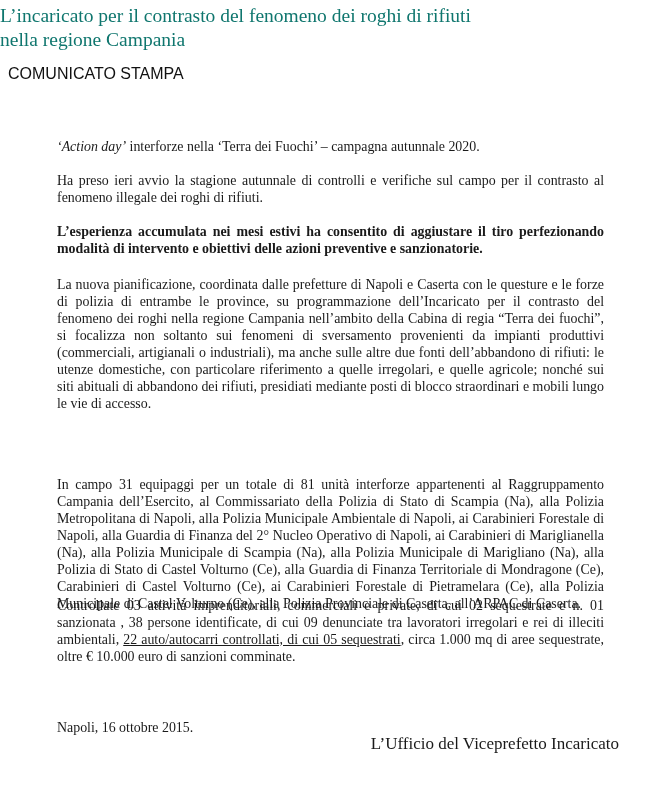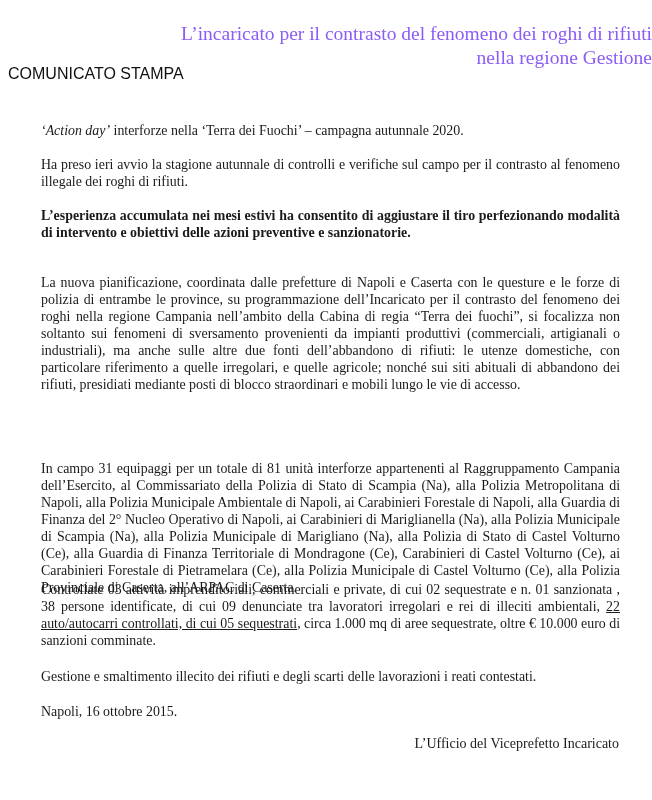--- a/index.html
+++ b/index.html
@@ -3,77 +3,74 @@
 <meta charset="utf-8">
 <style>
   html, body { margin: 0; padding: 0; background: #ffffff; }
   body {
     width: 652px; height: 800px; overflow: hidden; position: relative;
     font-family: "Liberation Serif", "DejaVu Serif", serif;
     color: #1a1a1a;
   }
   .page { position: absolute; left: 0; top: 0; width: 652px; height: 800px; background: #fff; }
   .title {
-    position: absolute; left: 0; width: 652px; top: 22px;
-    text-align: right; font-size: 19.5px; line-height: 24px; color: #8b5cf6;
+    position: absolute; left: 0; width: 652px; top: 4px;
+    text-align: left; font-size: 19.5px; line-height: 24px; color: #0f766e;
   }
   .heading {
     position: absolute; left: 0; width: 652px; top: 64px;
     text-align: left; font-family: "Liberation Sans", "DejaVu Sans", sans-serif;
     font-size: 16px; line-height: 20px; color: #111; padding-left: 8px;
   }
   .body {
     position: absolute; left: 41px; width: 579px;
     font-size: 13.9px; line-height: 17px; text-align: justify;
   }
-  .body p { margin: 0; }
+  .body p { margin: 16px; }
   .u { text-decoration: underline; }
   .signature {
     position: absolute; left: 0; width: 619px; top: 735px; text-align: right;
-    font-size: 14px; line-height: 17px;
+    font-size: 17px; line-height: 17px;
   }
 </style>
 </head>
 <body>
 
 <div class="page">
   <div class="title">
     <div>L’incaricato per il contrasto del fenomeno dei roghi di rifiuti</div>
-    <div>nella regione Gestione</div>
+    <div>nella regione Campania</div>
   </div>
 
   <div class="heading">COMUNICATO STAMPA</div>
 
   <div class="body" style="top:122px;">
     <p><i>‘Action day’</i><span> interforze nella ‘Terra dei Fuochi’ – campagna autunnale 2020.</span></p>
   </div>
 
   <div class="body" style="top:156px;font-family:Liberation Serif, serif;">
     <p>Ha preso ieri avvio la stagione autunnale di controlli e verifiche sul campo per il contrasto al fenomeno illegale dei roghi di rifiuti.</p>
   </div>
 
   <div class="body" style="top:207px;font-weight:bold;">
     <p>L’esperienza accumulata nei mesi estivi ha consentito di aggiustare il tiro perfezionando modalità di intervento e obiettivi delle azioni preventive e sanzionatorie.</p>
   </div>
 
-  <div class="body" style="top:274px;">
+  <div class="body" style="top:260px;">
     <p>La nuova pianificazione, coordinata dalle prefetture di Napoli e Caserta con le questure e le forze di polizia di entrambe le province, su programmazione dell’Incaricato per il contrasto del fenomeno dei roghi nella regione Campania nell’ambito della Cabina di regia “Terra dei fuochi”, si focalizza non soltanto sui fenomeni di sversamento provenienti da impianti produttivi (commerciali, artigianali o industriali), ma anche sulle altre due fonti dell’abbandono di rifiuti: le utenze domestiche, con particolare riferimento a quelle irregolari, e quelle agricole; nonché sui siti abituali di abbandono dei rifiuti, presidiati mediante posti di blocco straordinari e mobili lungo le vie di accesso.</p>
   </div>
 
 
   <div class="body" style="top:460px;">
     <p>In campo 31 equipaggi per un totale di 81 unità interforze appartenenti al Raggruppamento Campania dell’Esercito, al Commissariato della Polizia di Stato di Scampia (Na), alla Polizia Metropolitana di Napoli, alla Polizia Municipale Ambientale di Napoli, ai Carabinieri Forestale di Napoli, alla Guardia di Finanza del 2° Nucleo Operativo di Napoli, ai Carabinieri di Mariglianella (Na), alla Polizia Municipale di Scampia (Na), alla Polizia Municipale di Marigliano (Na), alla Polizia di Stato di Castel Volturno (Ce), alla Guardia di Finanza Territoriale di Mondragone (Ce), Carabinieri di Castel Volturno (Ce), ai Carabinieri Forestale di Pietramelara (Ce), alla Polizia Municipale di Castel Volturno (Ce), alla Polizia Provinciale di Caserta, all’ARPAC di Caserta.</p>
   </div>
 
   <div class="body" style="top:581px;">
     <p><span>Controllate 03 attività imprenditoriali, commerciali e private, di cui 02 sequestrate e n. 01 sanzionata , 38 persone identificate, di cui 09 denunciate tra lavoratori irregolari e rei di illeciti ambientali, </span><span class="u">22 auto/autocarri controllati, di cui 05 sequestrati</span><span>, circa 1.000 mq di aree sequestrate, oltre € 10.000 euro di sanzioni comminate.</span></p>
   </div>
 
-  <div class="body" style="top:668px;">
-    <p>Gestione e smaltimento illecito dei rifiuti e degli scarti delle lavorazioni i reati contestati.</p>
-  </div>
 
   <div class="body" style="top:703px;">
     <p>Napoli, 16 ottobre 2015.</p>
   </div>
 
   <div class="signature">L’Ufficio del Viceprefetto Incaricato</div>
 </div>
 
 </body></html>

